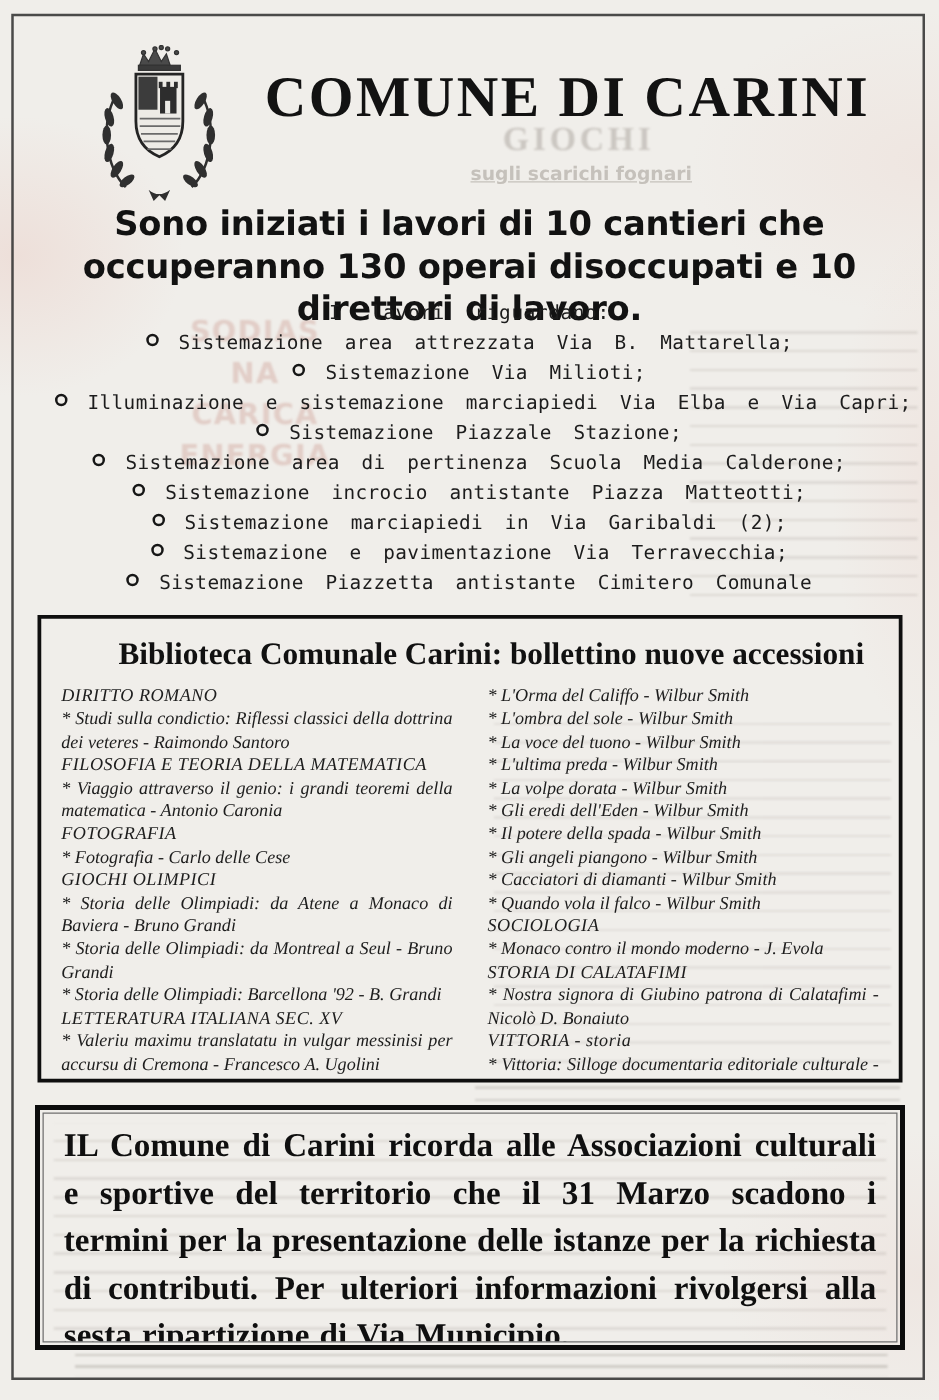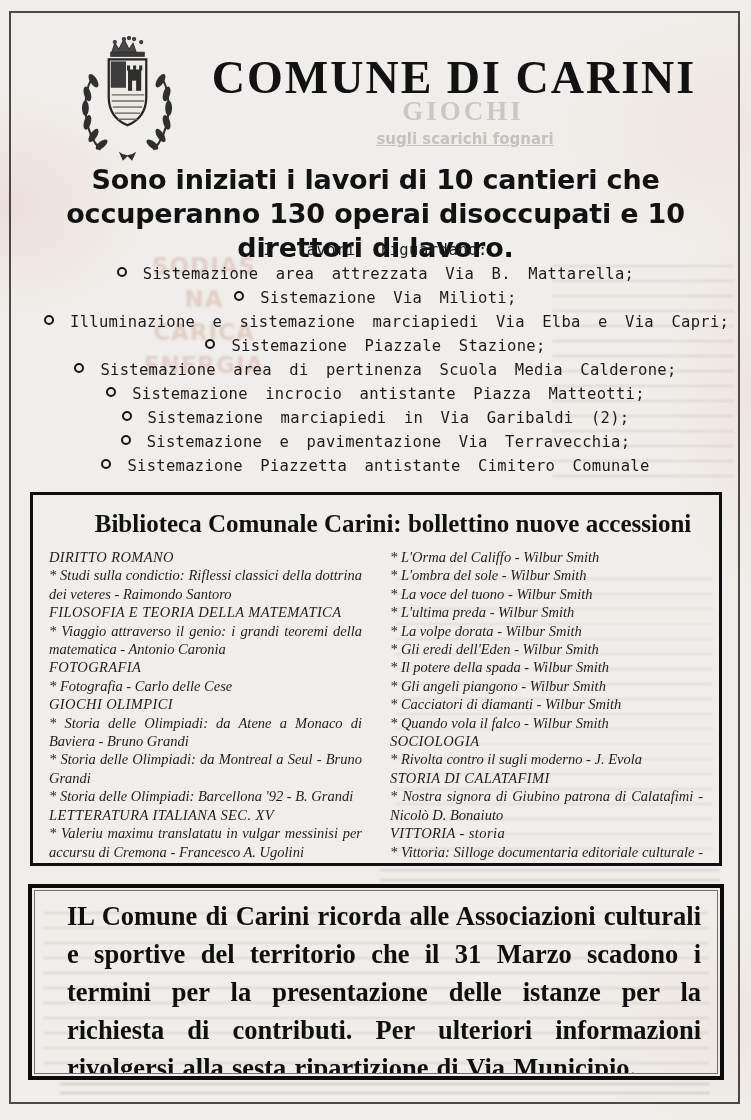--- a/index.html
+++ b/index.html
@@ -54,21 +54,21 @@
     font:bold 25px/30px "Liberation Serif",serif;color:#111;margin-left:34px;}
   .library-cols{display:flex;gap:28px;padding:9px 16px 0 16px;}
   .library-col{flex:1;font-family:"Liberation Serif",serif;font-size:14.5px;line-height:18.4px;color:#1d1d1d;}
   .cat-header{font-style:italic;letter-spacing:.4px;}
   .book-entry{font-style:italic;text-align:justify;}
   
   .notice-box{position:absolute;left:28px;top:884px;width:696px;height:196px;z-index:2;
     border:4px solid #0c0c0c;box-sizing:border-box;}
   .notice-inner{position:absolute;inset:2px;border:1px solid #6f6f6f;overflow:hidden;}
   .notice-ghost{position:absolute;inset:8px;z-index:0;}
-  .notice-text{position:relative;z-index:1;margin:6px 16px 0 32px;
+  .notice-text{position:relative;z-index:1;margin:6px 16px 0 16px;
     font:bold 26.5px/38px "Liberation Serif",serif;color:#0f0f0f;
     text-align:justify;word-spacing:1.5px;}
 </style>
 </head>
 <body>
 
 <div class="ghost ghost-headline">GIOCHI</div>
 <div class="ghost ghost-subline">sugli scarichi fognari</div>
 <div class="ghost ghost-ad">
   <div>SODIAS</div>
@@ -168,21 +168,21 @@
         <div class="book-entry">* L'ombra del sole - Wilbur Smith</div>
         <div class="book-entry">* La voce del tuono - Wilbur Smith</div>
         <div class="book-entry">* L'ultima preda - Wilbur Smith</div>
         <div class="book-entry">* La volpe dorata - Wilbur Smith</div>
         <div class="book-entry">* Gli eredi dell'Eden - Wilbur Smith</div>
         <div class="book-entry">* Il potere della spada - Wilbur Smith</div>
         <div class="book-entry">* Gli angeli piangono - Wilbur Smith</div>
         <div class="book-entry">* Cacciatori di diamanti - Wilbur Smith</div>
         <div class="book-entry">* Quando vola il falco - Wilbur Smith</div>
         <div class="cat-header">SOCIOLOGIA</div>
-        <div class="book-entry">* Rivolta contro il sugli moderno - J. Evola</div>
+        <div class="book-entry">* Monaco contro il mondo moderno - J. Evola</div>
         <div class="cat-header">STORIA DI CALATAFIMI</div>
         <div class="book-entry">* Nostra signora di Giubino patrona di Calatafimi - Nicolò D. Bonaiuto</div>
         <div class="cat-header">VITTORIA - storia</div>
         <div class="book-entry">* Vittoria: Silloge documentaria editoriale culturale - Attilio Zarino</div>
       </div>
   </div>
 </div>
 
 <div class="notice-box">
   <div class="notice-inner">

